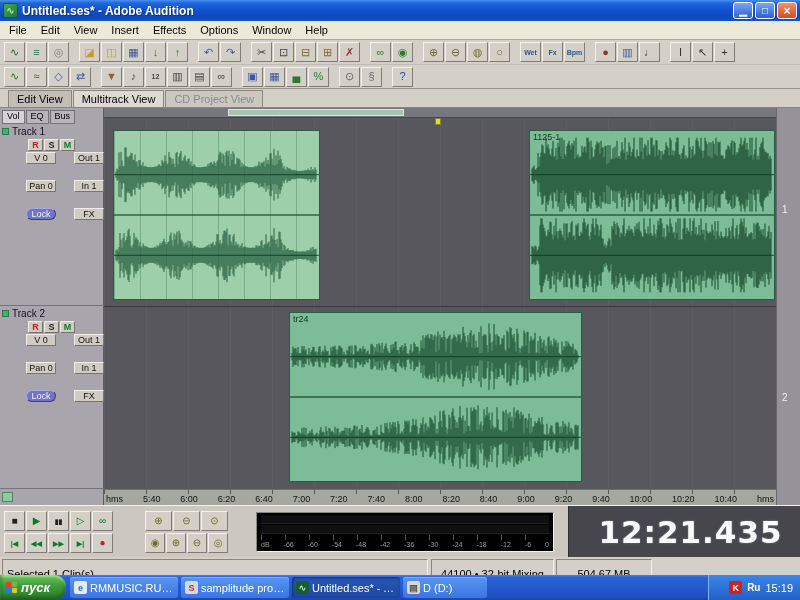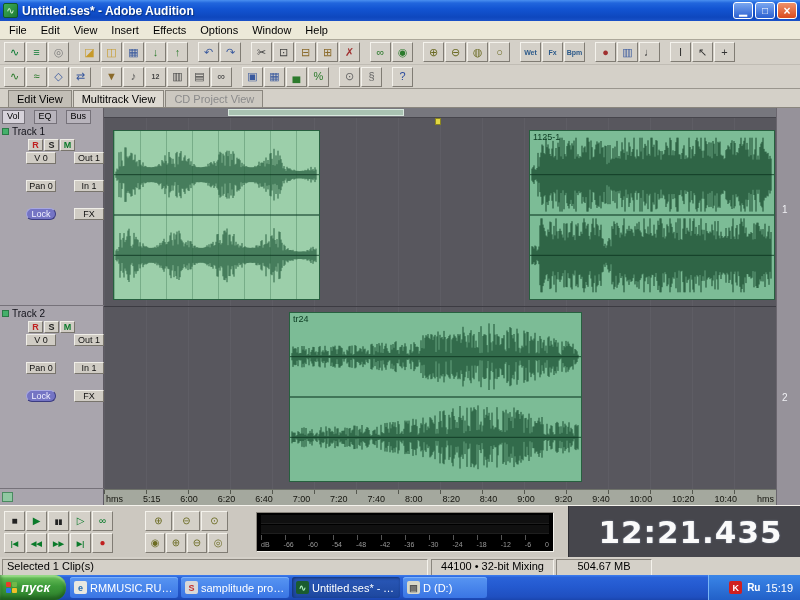--- a/index.html
+++ b/index.html
@@ -38,21 +38,21 @@
 
 #viewtabs{position:absolute;top:89px;left:0;width:800px;height:19px;background:#d4d0c8;border-bottom:1px solid #8a867e;
  display:flex;align-items:flex-end;padding-left:8px;}
 .vtab{height:17px;padding:2px 8px;margin-right:1px;font-size:11px;background:#c2beb6;border:1px solid #8a867e;border-bottom:none;}
 .vtab.active{background:#dedad2;}
 .vtab.dim{color:#8a8a8a;background:#ccc8c0;}
 
 
 #main{position:absolute;top:108px;left:0;width:800px;height:397px;background:#58575e;}
 #trackpanel{position:absolute;left:0;top:0;width:104px;height:397px;background:#a9a5ad;border-right:1px solid #5e5a62;}
-.tp-tabs{display:flex;gap:9px;padding:2px 0 0 2px;height:16px;}
+.tp-tabs{display:flex;gap:1px;padding:2px 0 0 2px;height:16px;}
 .tp-tab{font-size:9px;padding:1px 4px;background:#b8b4bc;border:1px solid #76727a;line-height:1.1;}
 .tp-tab.active{background:#d6d2da;}
 .track-block{position:absolute;left:0;width:104px;border-bottom:1px solid #76727a;}
 #trackblock1{top:16px;height:182px;}
 #trackblock2{top:198px;height:183px;}
 .track-name-row{display:flex;align-items:center;height:14px;padding-left:2px;font-size:10px;gap:3px;color:#101018;}
 .track-chip{width:7px;height:7px;background:#44b06a;border:1px solid #2a7a46;flex:none;}
 .rsm-row{display:flex;gap:1px;margin:1px 0 1px 28px;}
 .mini-btn{width:15px;height:12px;font-size:9px;font-weight:bold;line-height:9px;padding:0;
  background:#d0ccc4;border:1px solid;border-color:#f0eee8 #78746c #78746c #f0eee8;}
@@ -97,21 +97,21 @@
 .meter-scale{height:5px;background:repeating-linear-gradient(90deg,#555 0 1px,transparent 1px 24px);}
 .meter-labels{display:flex;justify-content:space-between;color:#9a9a9a;font-size:7px;line-height:9px;}
 #timedisplay{position:absolute;left:556px;top:0;width:244px;height:52px;background:#46464c;border-left:1px solid #2e2e33;
  display:flex;align-items:center;justify-content:center;margin-left:12px;}
 #timedisplay span{font-family:"DejaVu Sans",sans-serif;font-weight:bold;font-size:31px;color:#fafafa;letter-spacing:1px;
  text-shadow:0 0 2px rgba(200,220,255,0.5);}
 
 
 #statusbar{position:absolute;top:557px;left:0;width:800px;height:18px;background:#d4d0c8;}
 .sb-cell{position:absolute;top:2px;height:24px;background:#d4d0c8;border:1px solid;border-color:#8a867e #f4f2ec #f4f2ec #8a867e;
- font-size:11px;line-height:13px;padding:0 4px;text-align:center;white-space:nowrap;overflow:hidden;}
+ font-size:11px;line-height:13px;padding:8px 4px;text-align:center;white-space:nowrap;overflow:hidden;}
 
 
 #taskbar{position:absolute;top:575px;left:0;width:800px;height:25px;
  background:linear-gradient(180deg,#3d7ef0 0%,#2a62d8 10%,#245ad0 45%,#1f4fc0 88%,#1a45ae 100%);}
 #startbtn{position:absolute;left:0;top:0;height:25px;padding:0 16px 0 6px;border:none;border-radius:0 12px 12px 0;
  background:linear-gradient(180deg,#6fc45f,#3c9a38 45%,#2e7e2c);box-shadow:inset 0 -3px 4px #1d5c1d,inset 0 2px 2px #a0e090;
  color:#fff;font-weight:bold;font-style:italic;font-size:13px;display:flex;align-items:center;gap:4px;}
 .start-flag{display:grid;grid-template-columns:5px 5px;gap:1px;}
 .start-flag i{width:5px;height:5px;border-radius:1px;display:block;}
 .start-flag i:nth-child(1){background:#ea3c28}.start-flag i:nth-child(2){background:#70b848}
@@ -370,21 +370,21 @@
   <div id="rightstrip">
     <span class="tracknum" style="top:96px">1</span>
     <span class="tracknum" style="top:284px">2</span>
   </div>
 
   <div id="timeruler">
     <span class="rtick unit">hms</span>
     <div style="display:contents">
       
     
-        <span class="rtick">5:15</span>
+        <span class="rtick">5:40</span>
       
         <span class="rtick">6:00</span>
       
         <span class="rtick">6:20</span>
       
         <span class="rtick">6:40</span>
       
         <span class="rtick">7:00</span>
       
         <span class="rtick">7:20</span>

